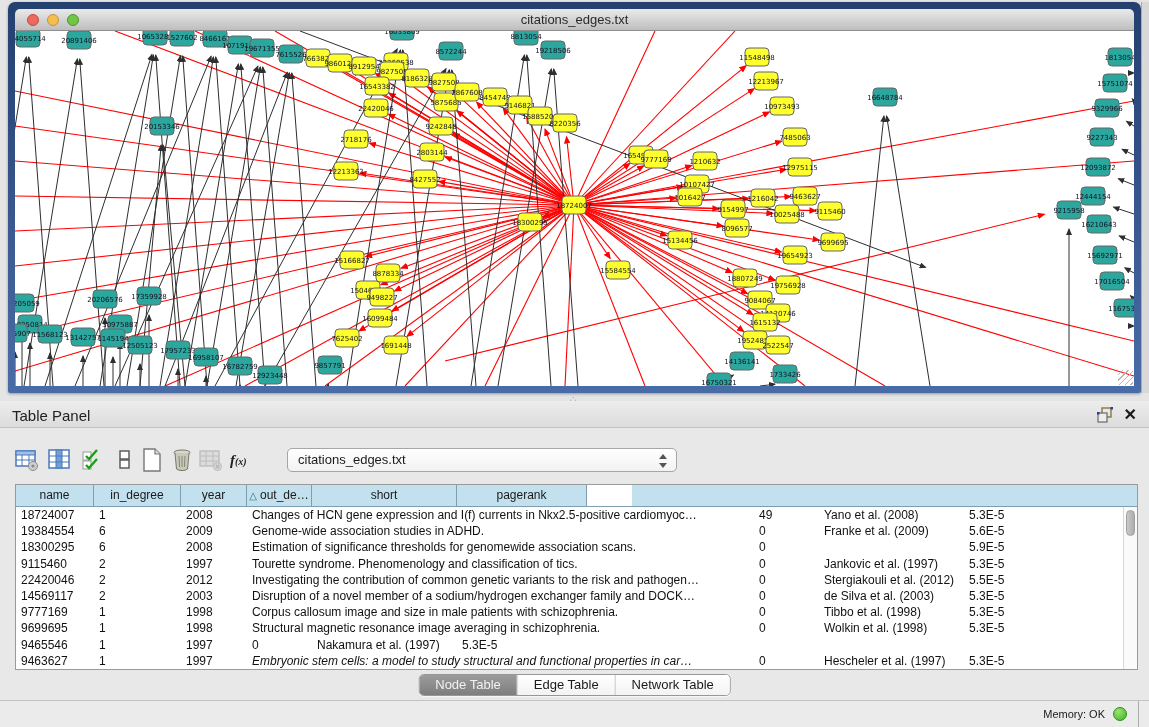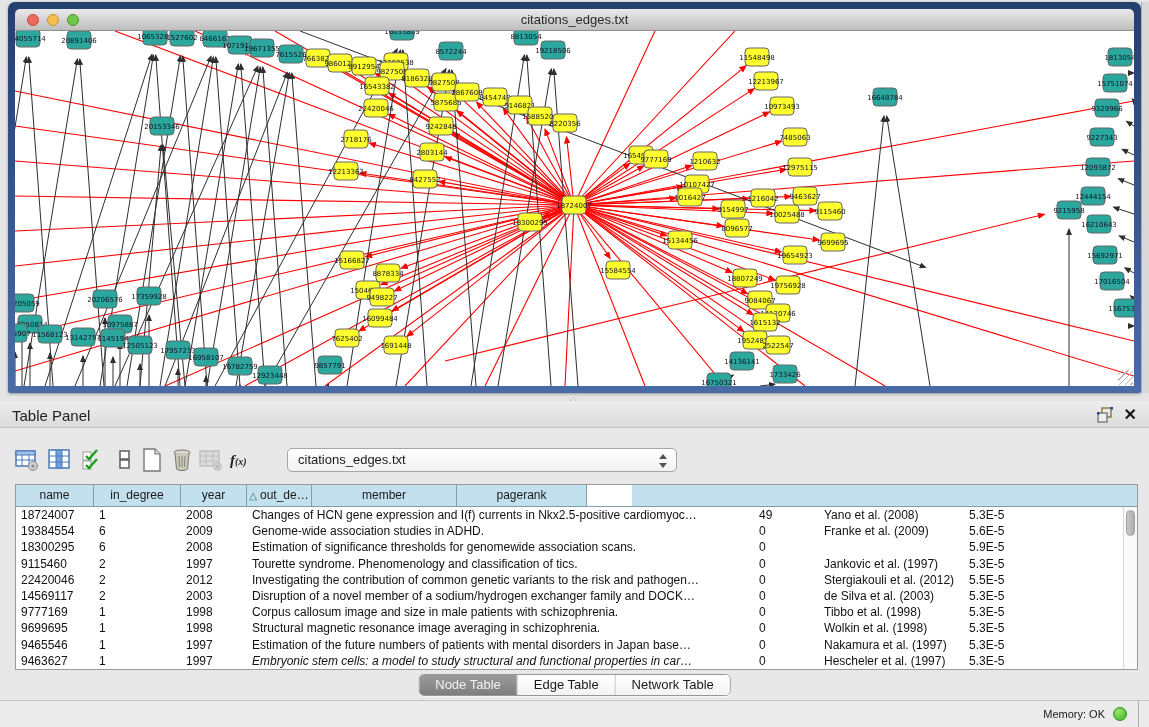--- a/index.html
+++ b/index.html
@@ -720,21 +720,21 @@
       <span class="steppers"></span>
     </div>
   </div>
 
   <div class="table-wrap">
     <div class="thead" id="thead">
         <div class="th" style="width: 78px;">name</div>
         <div class="th" style="width: 87px;">in_degree</div>
         <div class="th" style="width: 66px;">year</div>
         <div class="th" style="width: 65px;"><span class="sortglyph">△</span>out_de…</div>
-        <div class="th" style="width: 145px;">member</div>
+        <div class="th" style="width: 145px;">short</div>
         <div class="th" style="width: 130px;">pagerank</div>
         <div class="th filler" style="width: 45px;"></div>
       </div>
     <div class="tbody" id="tbody">
         <div class="tr">
           <div class="td" style="width: 78px;">18724007</div>
           <div class="td" style="width: 87px;">1</div>
           <div class="td" style="width: 66px;">2008</div>
           <div class="td" style="width: 507px;">Changes of HCN gene expression and I(f) currents in Nkx2.5-positive cardiomyoc…</div>
           <div class="td" style="width: 65px;">49</div>
@@ -801,21 +801,20 @@
           <div class="td" style="width: 66px;">1998</div>
           <div class="td" style="width: 507px;">Structural magnetic resonance image averaging in schizophrenia.</div>
           <div class="td" style="width: 65px;">0</div>
           <div class="td" style="width: 145px;">Wolkin et al. (1998)</div>
           <div class="td" style="width: 130px;">5.3E-5</div>
         </div>
         <div class="tr">
           <div class="td" style="width: 78px;">9465546</div>
           <div class="td" style="width: 87px;">1</div>
           <div class="td" style="width: 66px;">1997</div>
-          <div class="td" style="width: 507px;">Estimation of the future numbers of patients with mental disorders in Japan base…</div>
           <div class="td" style="width: 65px;">0</div>
           <div class="td" style="width: 145px;">Nakamura et al. (1997)</div>
           <div class="td" style="width: 130px;">5.3E-5</div>
         </div>
         <div class="tr">
           <div class="td" style="width: 78px;">9463627</div>
           <div class="td" style="width: 87px;">1</div>
           <div class="td" style="width: 66px;">1997</div>
           <div class="td" style="width: 507px; font-style: italic;">Embryonic stem cells: a model to study structural and functional properties in car…</div>
           <div class="td" style="width: 65px;">0</div>

